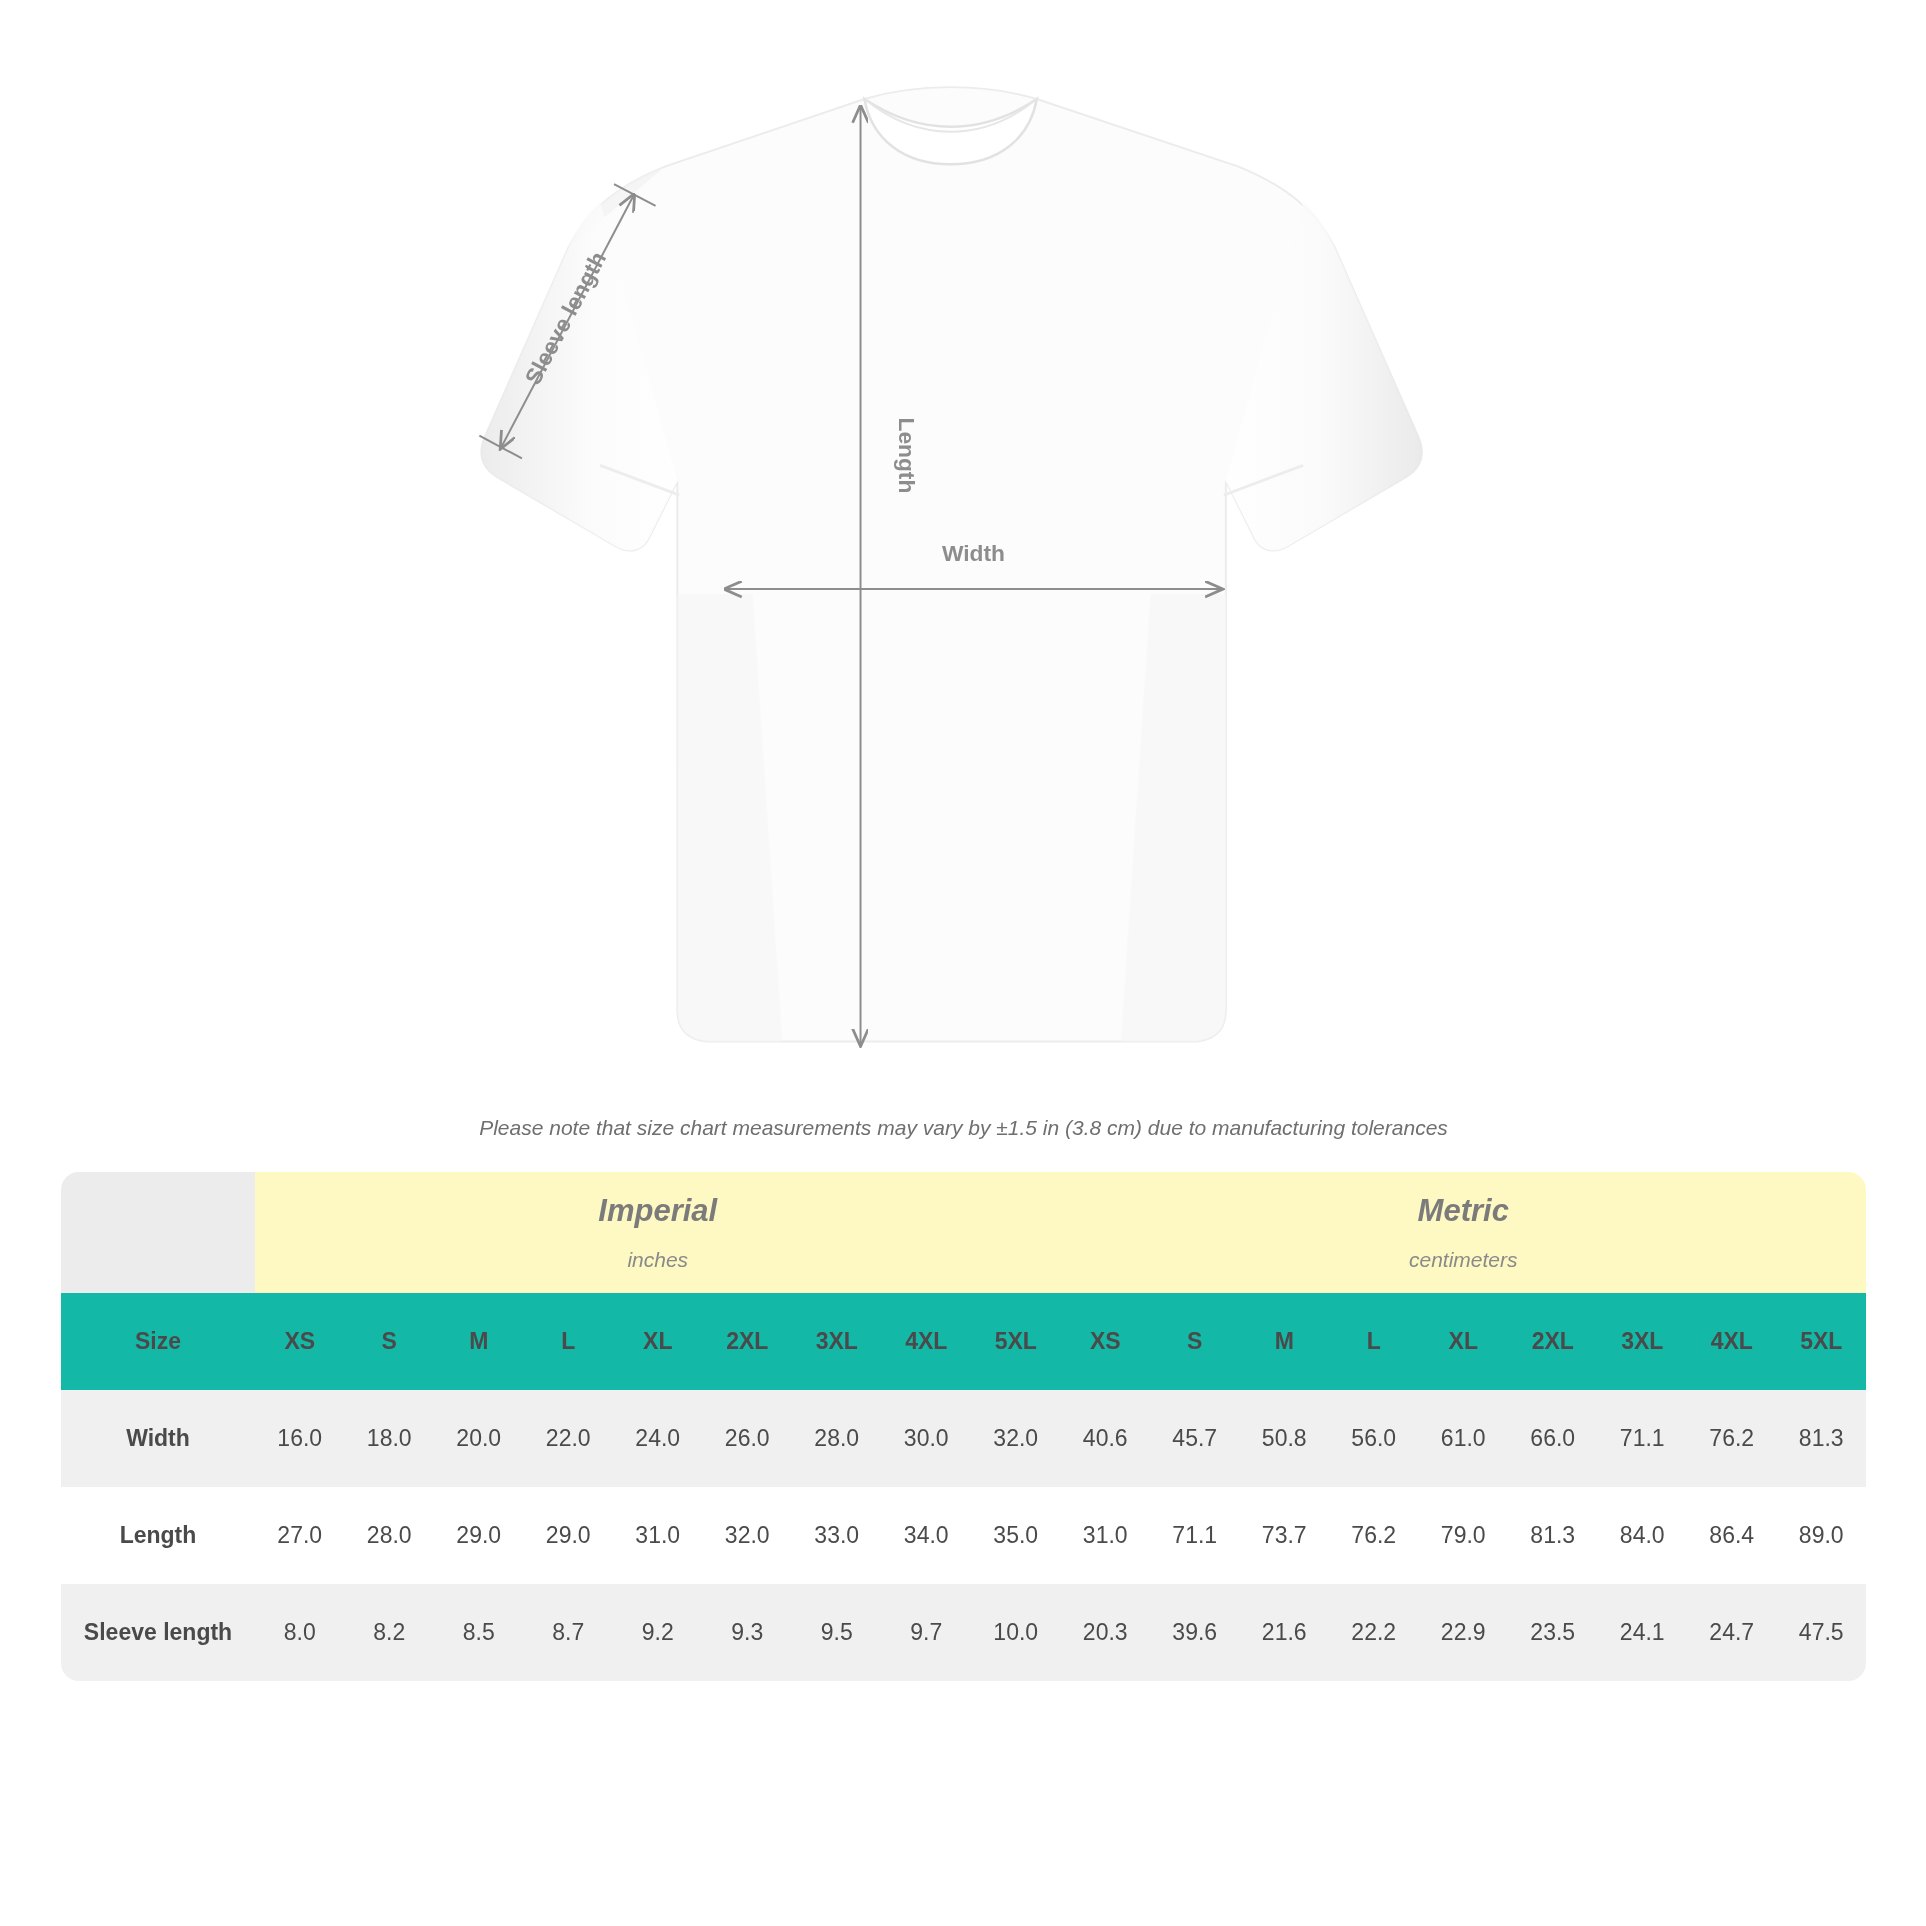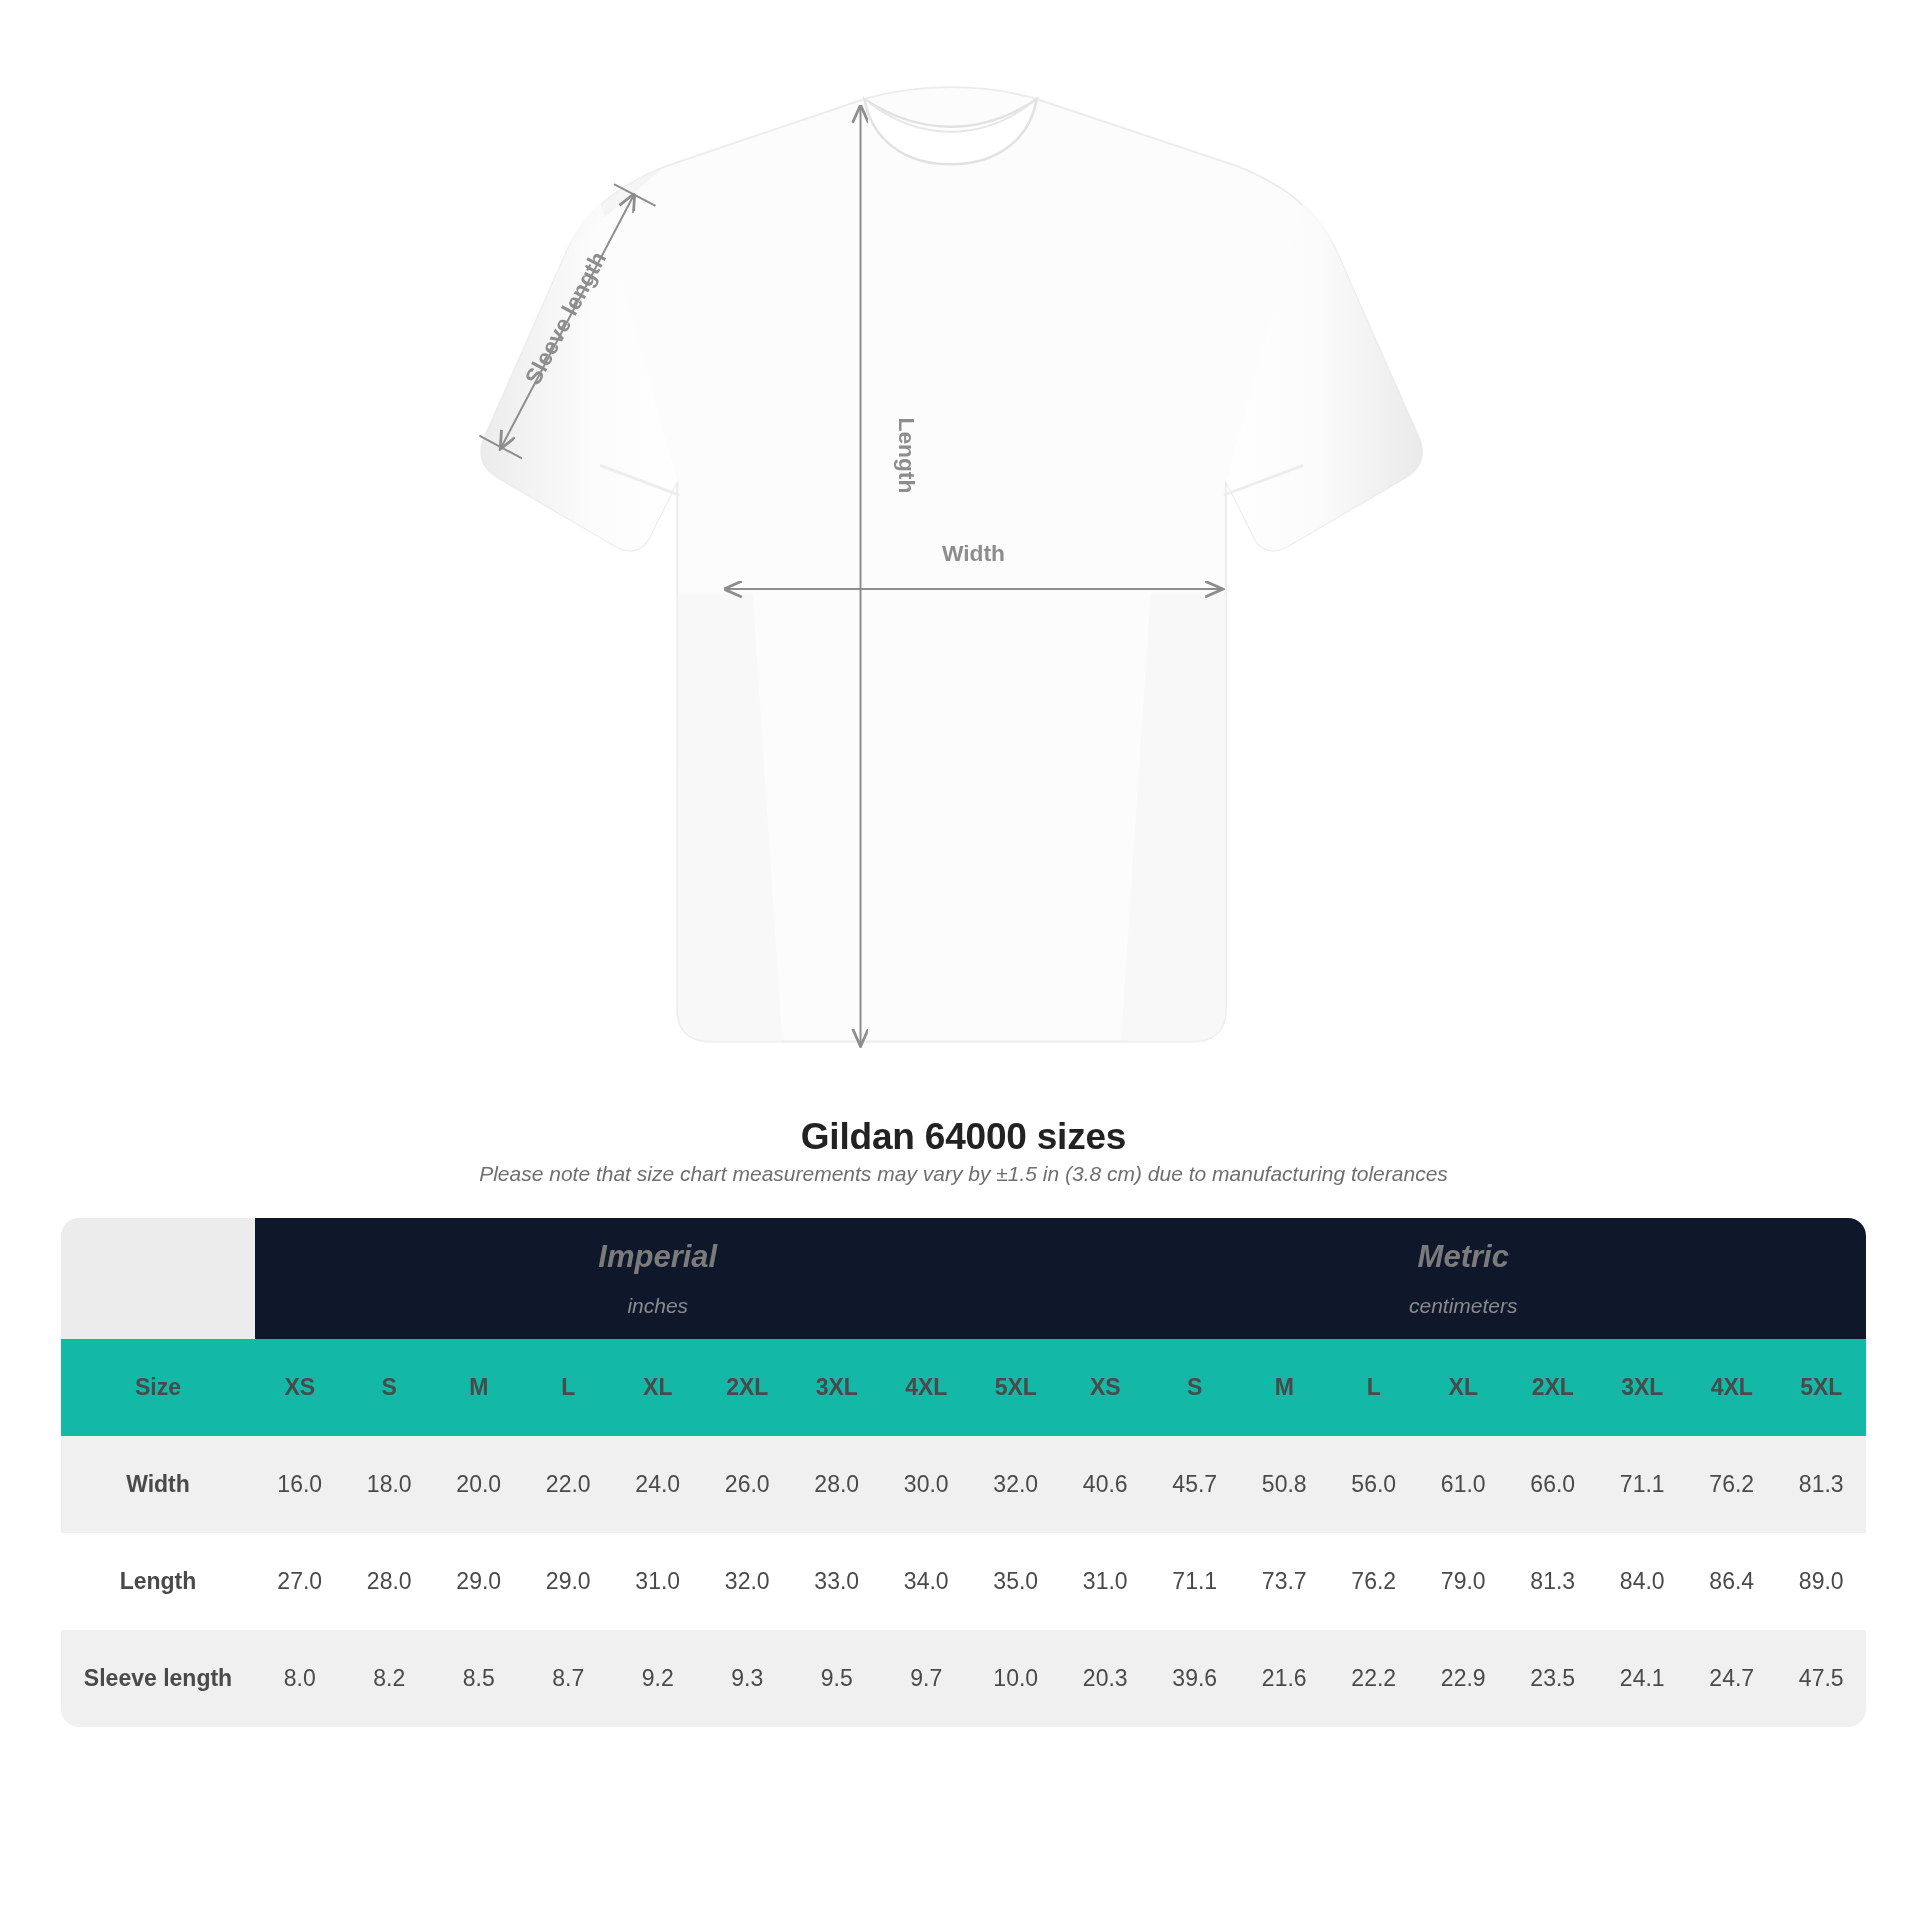--- a/index.html
+++ b/index.html
@@ -64,21 +64,21 @@
   table.size-table td, table.size-table th {
     text-align: center;
     vertical-align: middle;
     font-size: 23px;
     color: #4a4a4a;
     border: 0;
   }
 
   
   .unit-row td {
-    background: #0f172a;
+    background: #fef9c3;
     height: 121px;
     padding: 0;
   }
   .unit-row td.blank {
     background: #ececec;
   }
   .unit-name {
     font-size: 31px;
     font-weight: bold;
     font-style: italic;
@@ -197,21 +197,20 @@
 
       <text x="908" y="460" fill="#8d8d8d" font-family="Liberation Sans, sans-serif" font-size="23" font-weight="bold" transform="rotate(90 908 460)" text-anchor="middle">Length</text>
 
       <text x="983" y="567" fill="#8d8d8d" font-family="Liberation Sans, sans-serif" font-size="23" font-weight="bold" text-anchor="middle">Width</text>
 
       <text x="578" y="325" fill="#8d8d8d" font-family="Liberation Sans, sans-serif" font-size="23" font-weight="bold" text-anchor="middle" transform="rotate(-62 578 325)">Sleeve length</text>
     </svg>
   </div>
 
   <div class="title-block">
-    <div class="chart-title">Gildan 64000 sizes</div>
     <div class="chart-note">Please note that size chart measurements may vary by ±1.5 in (3.8 cm) due to manufacturing tolerances</div>
   </div>
 
   <div class="table-wrap">
     <table class="size-table">
       <colgroup>
         <col class="first-col">
         <col span="18">
       </colgroup>
       <tbody>

